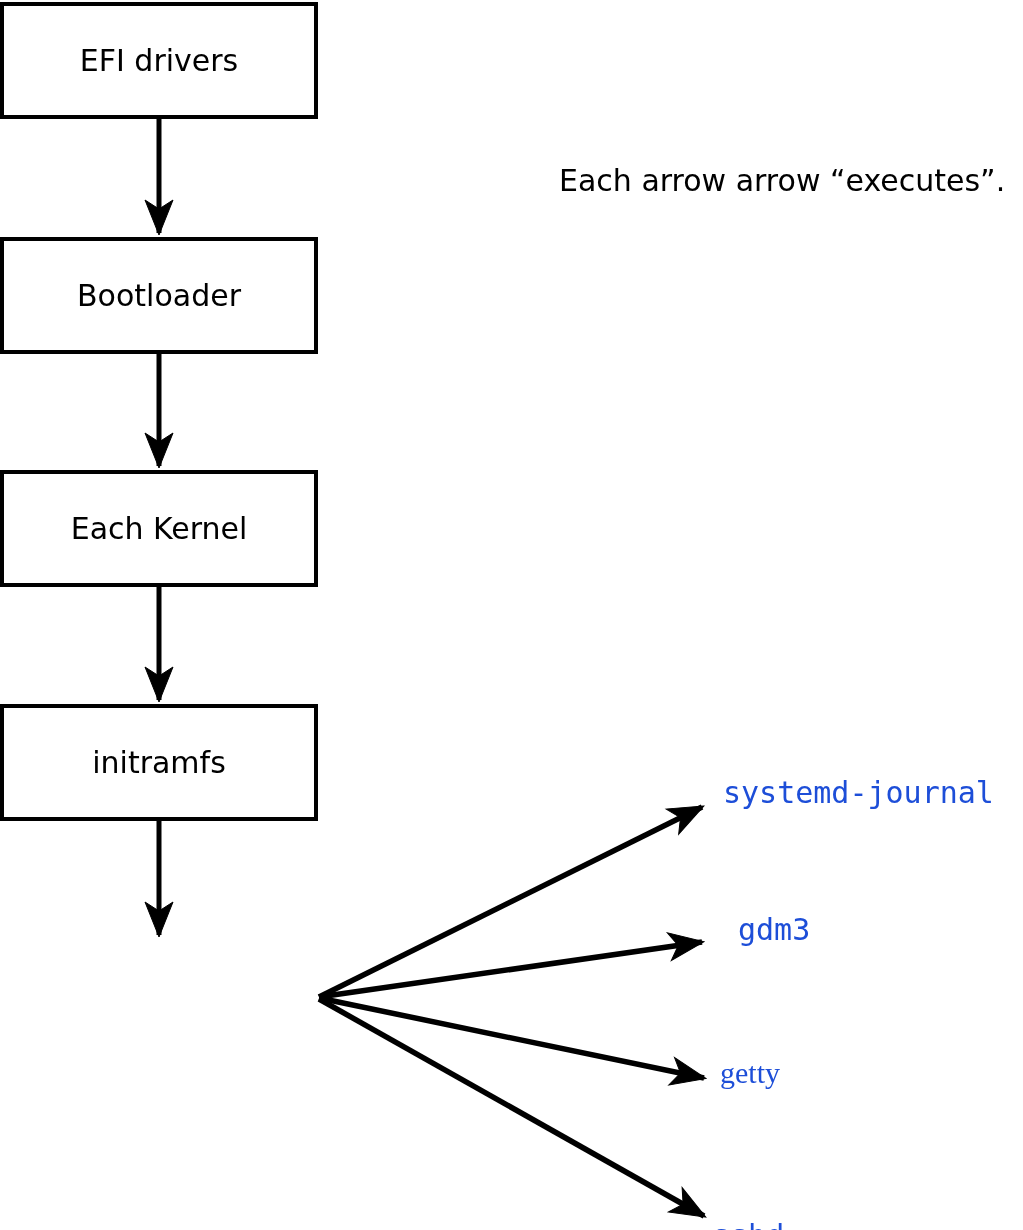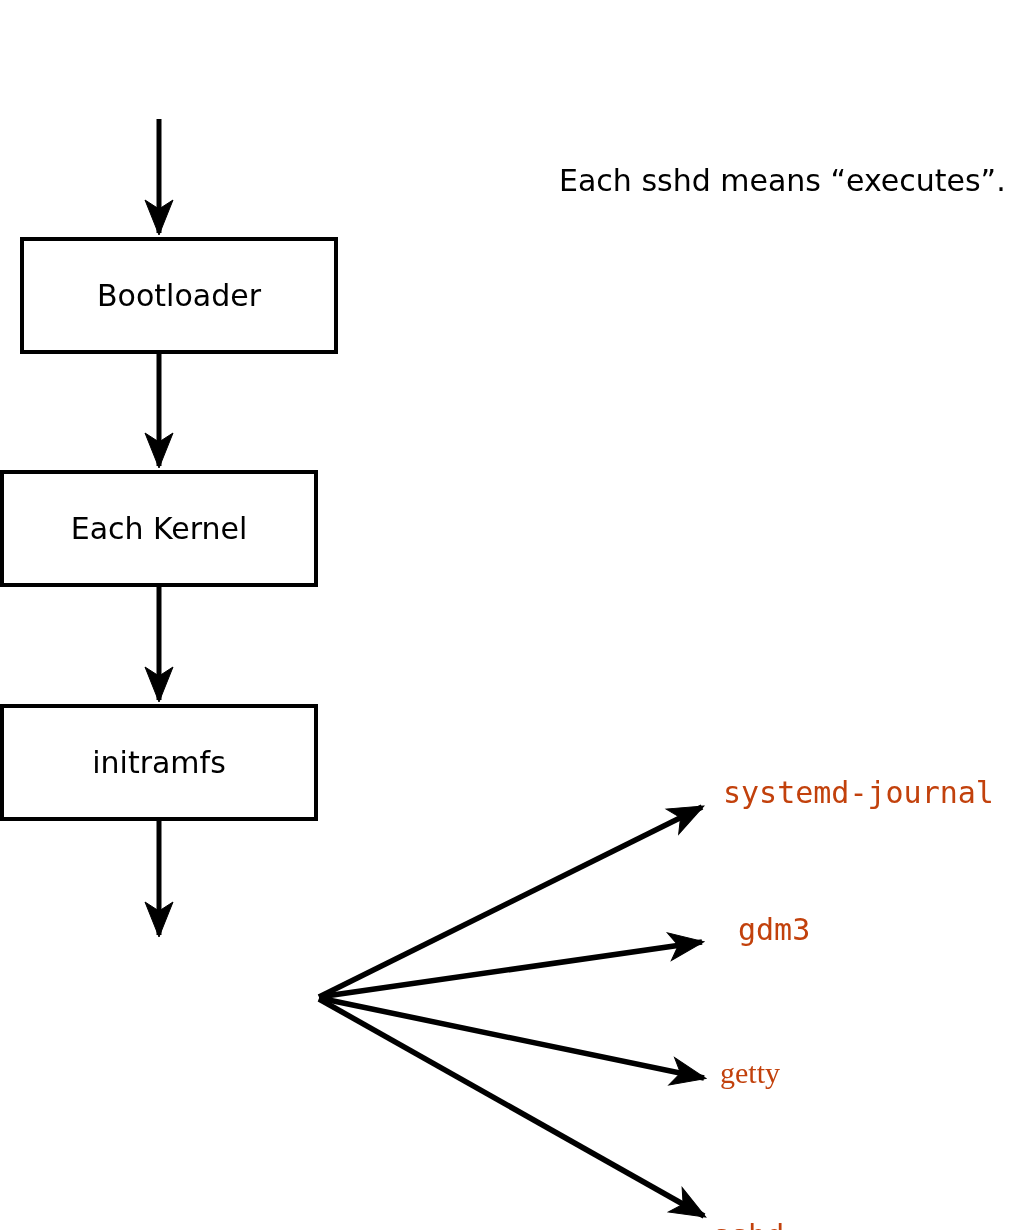--- a/index.html
+++ b/index.html
@@ -31,30 +31,30 @@
     background: #ffffff;
     border: 4px solid #000000;
     display: flex;
     align-items: center;
     justify-content: center;
     font-size: 30px;
     color: #000000;
     white-space: nowrap;
   }
   .node-0 { top: 2px; }
-  .node-1 { top: 237px; margin-left: 20px; }
+  .node-1 { top: 237px; }
   .node-2 { top: 470px; }
   .node-3 { top: 704px; }
   .node-4 { top: 939px; }
   .leaf {
     position: absolute;
     font-family: "DejaVu Sans Mono", monospace;
     font-size: 30px;
     line-height: 34px;
-    color: #c2410c;
+    color: #1d4ed8;
     white-space: nowrap;
   }
   .leaf-0 { left: 723px; top: 776px; }
   .leaf-1 { left: 738px; top: 913px; }
   .leaf-2 { left: 720px; top: 1056px; font-family: Liberation Serif, serif; }
   .leaf-3 { left: 712px; top: 1219px; }
   .caption {
     position: absolute;
     left: 559px;
     top: 163px;
@@ -81,30 +81,33 @@
     <line x1="159" y1="354" x2="159" y2="466" stroke-width="5" marker-end="url(#arrowhead)"></line>
     <line x1="159" y1="587" x2="159" y2="700" stroke-width="5" marker-end="url(#arrowhead)"></line>
     <line x1="159" y1="821" x2="159" y2="935" stroke-width="5" marker-end="url(#arrowhead)"></line>
 
     <line x1="319" y1="997" x2="702" y2="807" stroke-width="5.5" marker-end="url(#arrowhead)"></line>
     <line x1="319" y1="997" x2="702" y2="942" stroke-width="5.5" marker-end="url(#arrowhead)"></line>
     <line x1="319" y1="998" x2="704" y2="1078" stroke-width="5.5" marker-end="url(#arrowhead)"></line>
     <line x1="319" y1="999" x2="704" y2="1216" stroke-width="5.5" marker-end="url(#arrowhead)"></line>
   </svg>
 
+  <div class="node node-0">
+    <span>EFI drivers</span>
+  </div>
   <div class="node node-1">
     <span>Bootloader</span>
   </div>
   <div class="node node-2">
     <span>Each Kernel</span>
   </div>
   <div class="node node-3">
     <span>initramfs</span>
   </div>
 
   <div class="leaf leaf-0">systemd-journal</div>
   <div class="leaf leaf-1">gdm3</div>
   <div class="leaf leaf-2">getty</div>
   <div class="leaf leaf-3">sshd</div>
 
-  <div class="caption">Each sshd means “executes”.</div>
+  <div class="caption">Each arrow arrow “executes”.</div>
 
 </div>
 
 </body></html>

